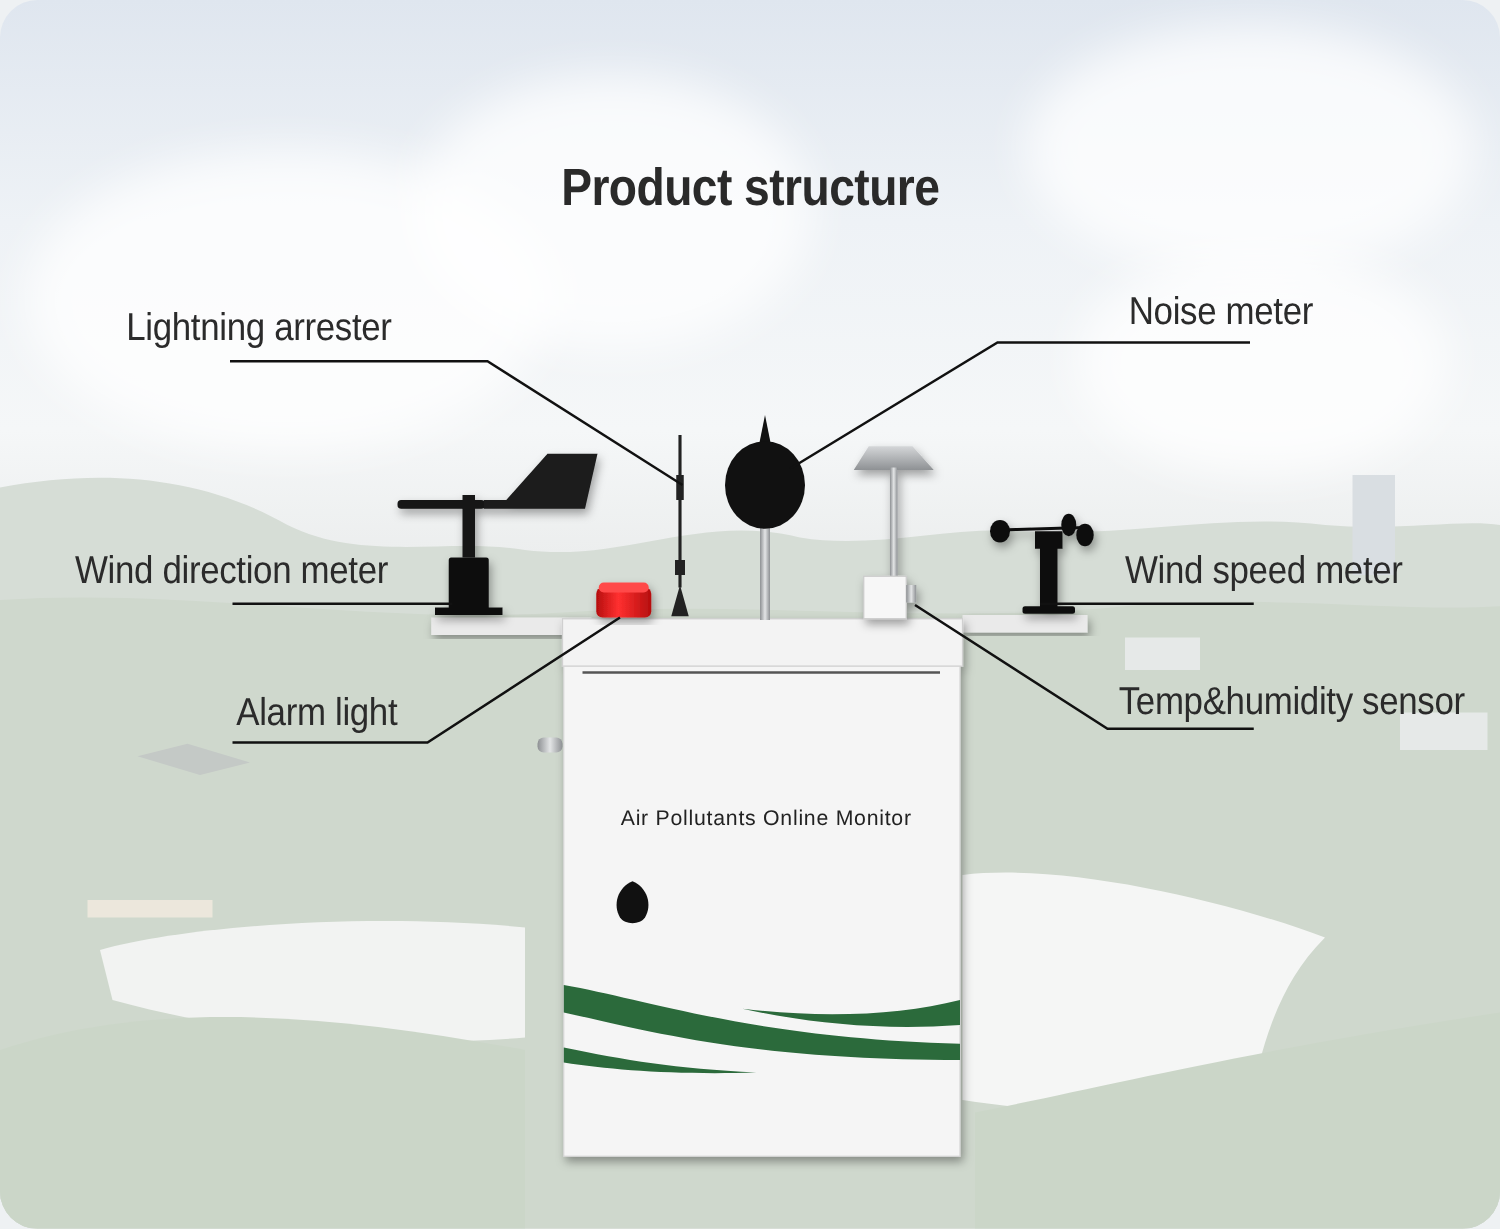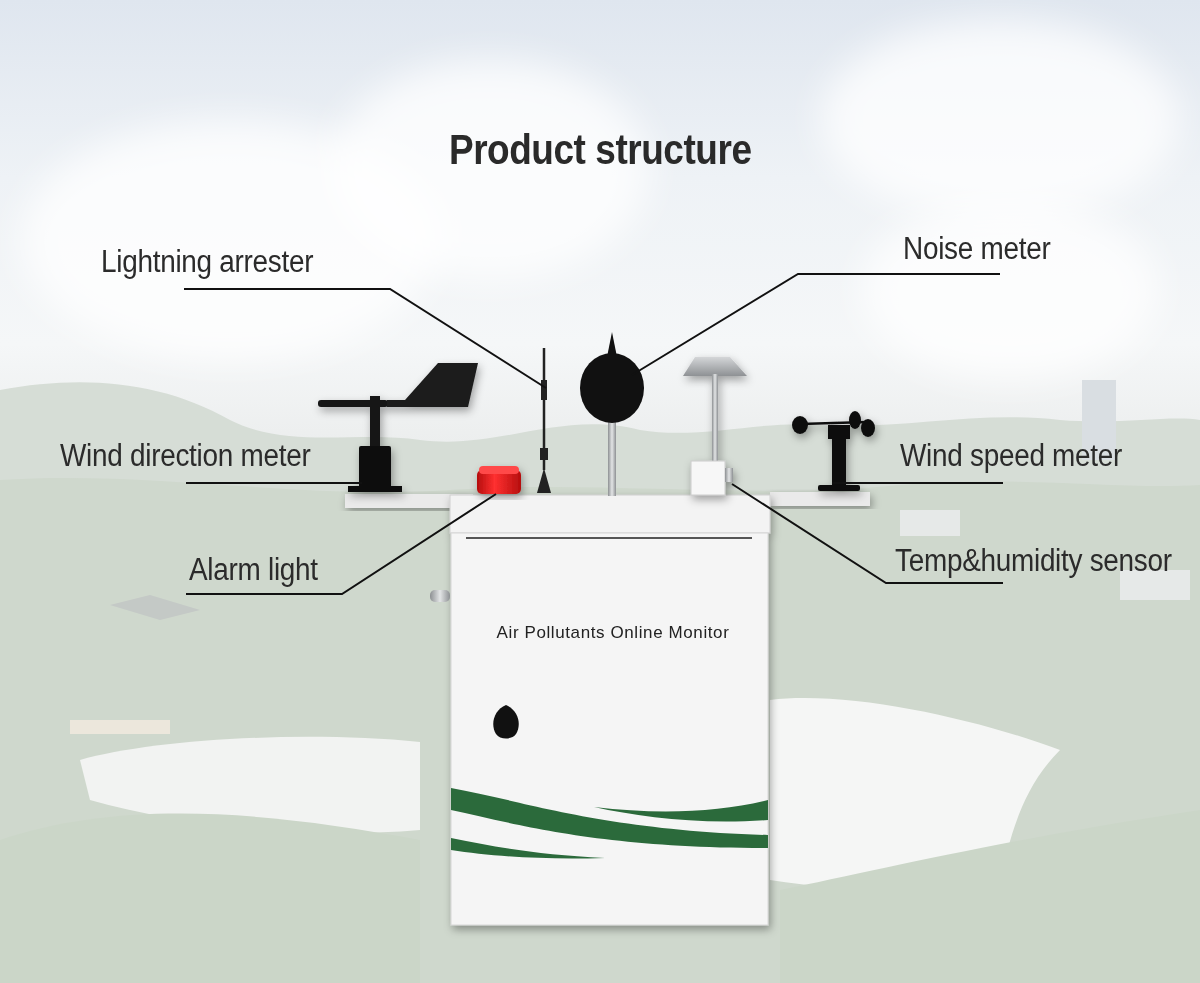--- a/index.html
+++ b/index.html
@@ -1,39 +1,39 @@
 <!DOCTYPE html>
 <html><head>
 <meta charset="utf-8">
 <style>
   html, body { margin: 0; padding: 0; }
   body {
     width: 1200px; height: 983px; overflow: hidden; position: relative;
     font-family: "Liberation Sans", sans-serif;
     background: #eef1f3;
   }
-  .scene { position: absolute; inset: 0; overflow: hidden; }
+  .scene { position: absolute; inset: 0; overflow: hidden; border-radius: 30px; }
   .bg-sky {
     position: absolute; left: 0; top: 0; width: 1200px; height: 983px;
     background: linear-gradient(180deg, #dfe6ef 0%, #eef2f6 18%, #f5f7f8 35%, #eceeee 45%, #dfe4de 60%, #dde3da 100%);
   }
   .cloud { position: absolute; border-radius: 50%; background: rgba(255,255,255,0.75); filter: blur(18px); }
   .hills { position: absolute; left: 0; top: 370px; width: 1200px; height: 613px; }
   .title {
     position: absolute; left: 0; width: 1200px; top: 126px; text-align: center;
     font-size: 42px; font-weight: bold; color: #2a2a2a; letter-spacing: -0.5px;
     transform: scaleX(0.88); transform-origin: 602px 0;
   }
   .label {
     position: absolute; font-size: 31px; color: #2b2b2b; white-space: nowrap;
     transform: scaleX(0.9); transform-origin: 0 0; letter-spacing: -0.3px;
   }
   svg.overlay { position: absolute; left: 0; top: 0; }
   .cabinet-text {
-    position: absolute; left: 468px; top: 623px; width: 290px; text-align: center;
+    position: absolute; left: 468px; top: 645px; width: 290px; text-align: center;
     font-size: 17px; color: #222; letter-spacing: 0.6px;
   }
 </style>
 </head>
 <body>
 
 <div class="scene">
   <div class="bg-sky"></div>
   <div class="cloud" style="left:20px;top:120px;width:420px;height:240px;"></div>
   <div class="cloud" style="left:330px;top:60px;width:320px;height:220px;"></div>

